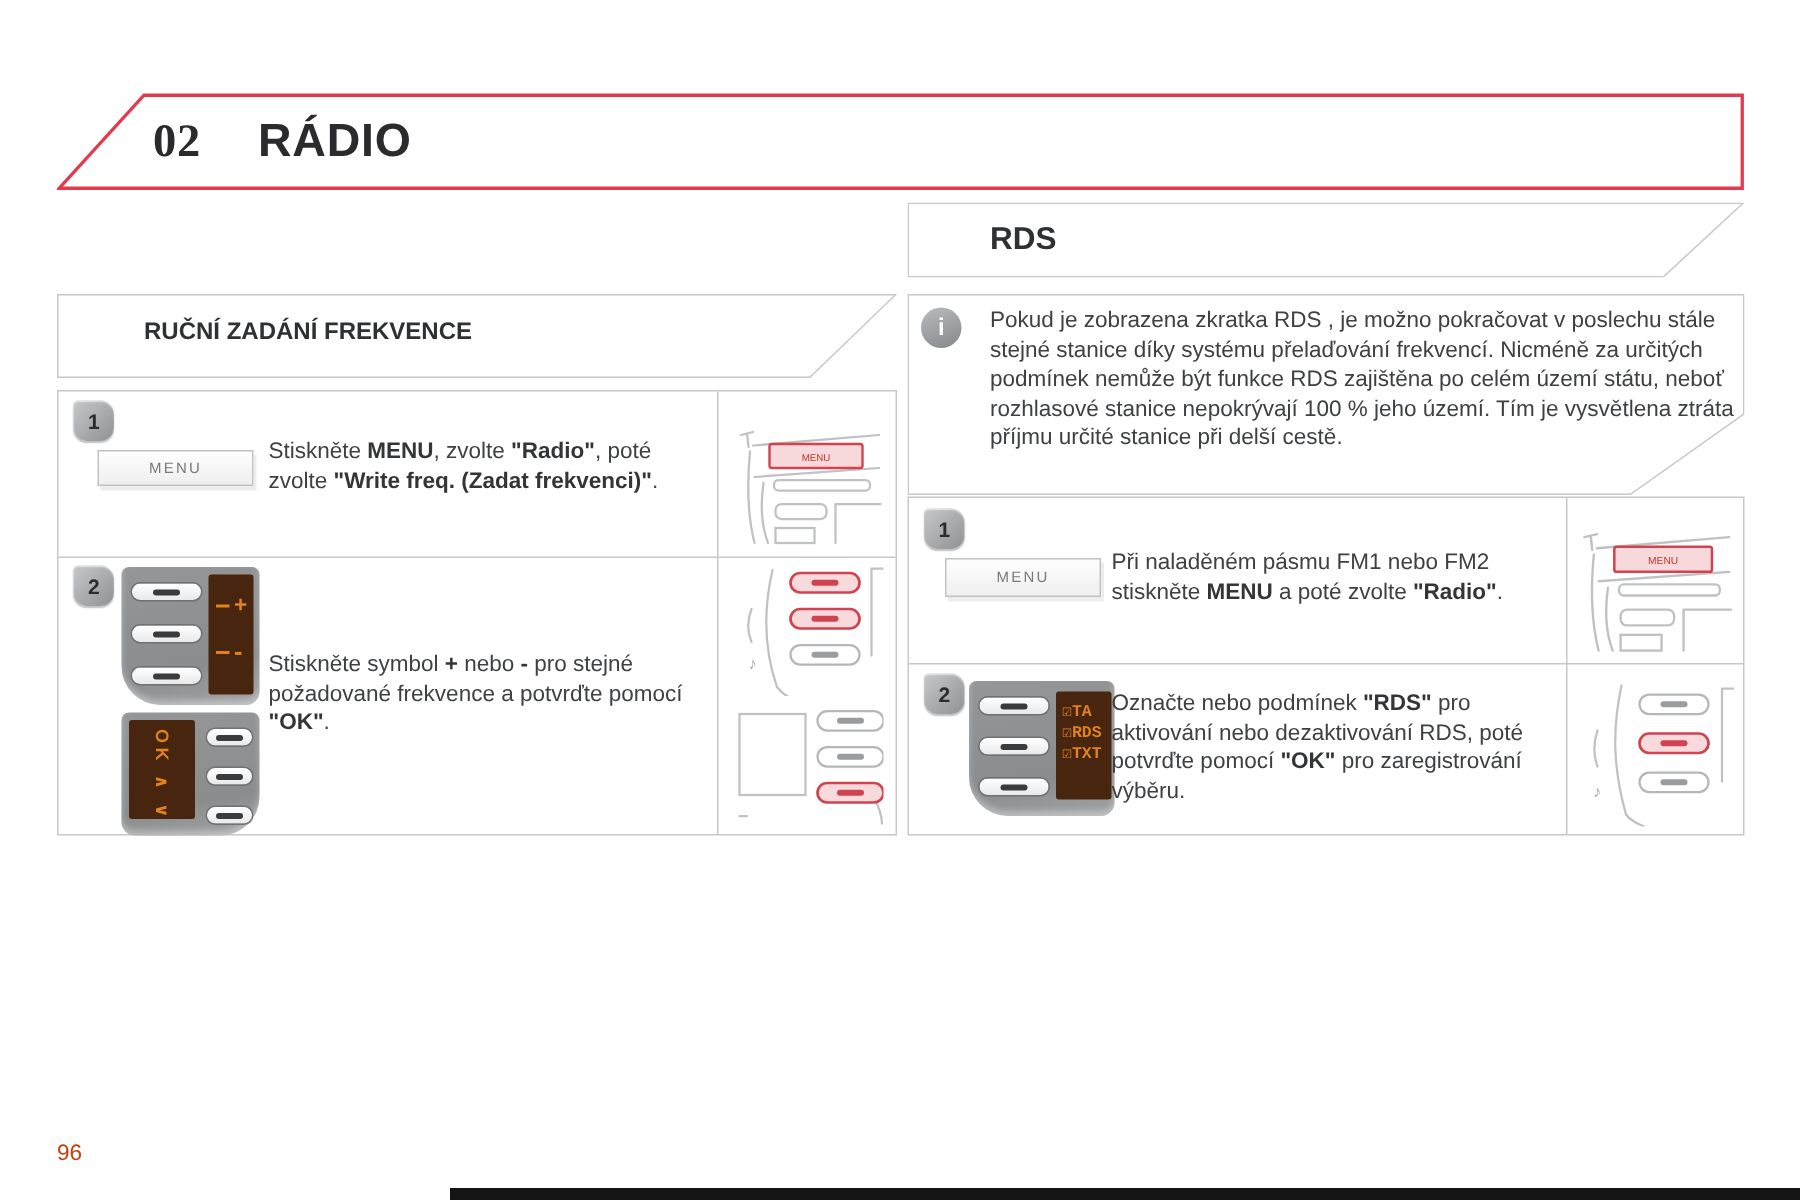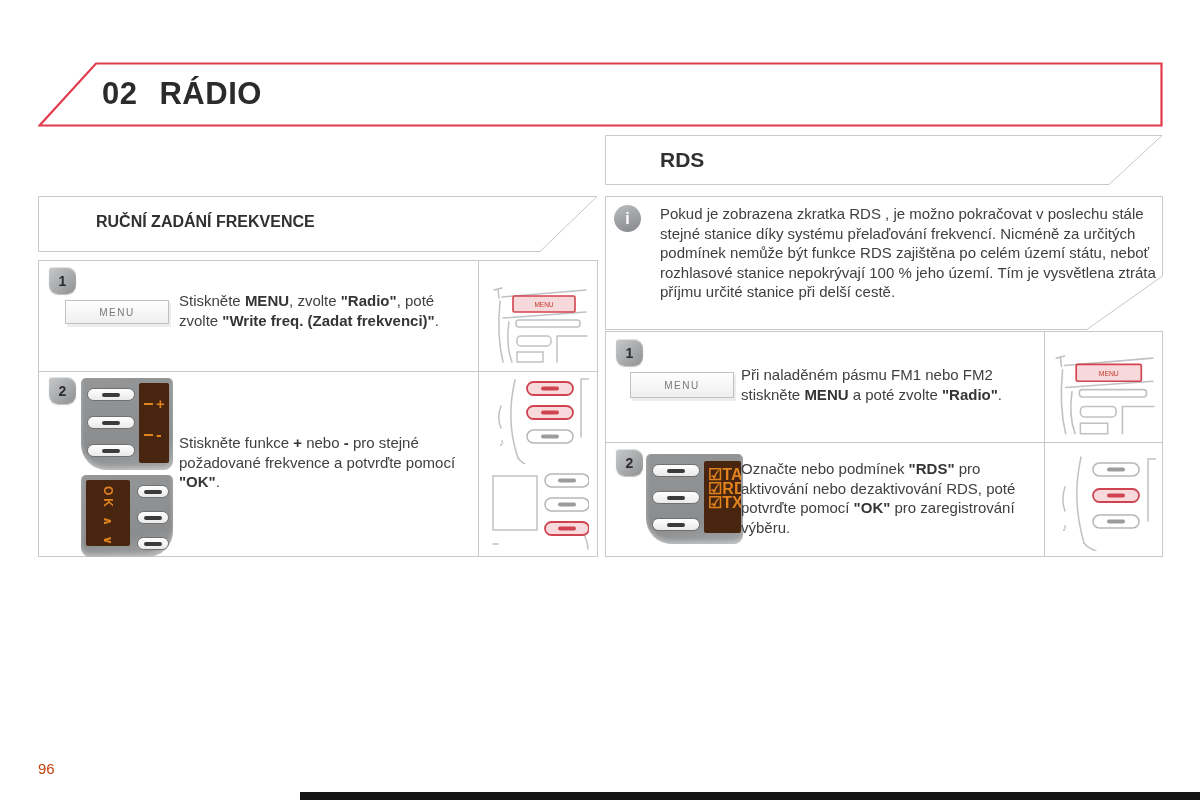--- a/index.html
+++ b/index.html
@@ -3,21 +3,21 @@
 <meta charset="utf-8">
 <style>
   * { margin:0; padding:0; box-sizing:border-box; }
   body { font-family:"Liberation Sans","DejaVu Sans",sans-serif; background:#ffffff; }
   .page { position:relative; width:1200px; height:800px; background:#ffffff; overflow:hidden; color:#3e4042; }
 
   .abs { position:absolute; }
 
   
   .banner-text { position:absolute; left:64px; top:14px; font-weight:bold; font-size:31px; color:#2b2b2d; letter-spacing:0.5px; }
-  .banner-text .num { margin-right:22px; }
+  .banner-text .num { margin-right:38px;font-family:Liberation Serif, serif; }
 
   
   .boxsvg { position:absolute; left:0; top:0; }
   .sec-title { position:absolute; left:58px; top:17px; font-weight:bold; font-size:16px; color:#2e3032; }
   .rds-title { position:absolute; left:55px; top:13px; font-weight:bold; font-size:21px; color:#2e3032; }
 
   
   .info-icon { position:absolute; left:9px; top:9px; width:27px; height:27px; border-radius:50%;
                background:linear-gradient(160deg,#b9bbbd,#85878a); color:#ffffff; font-weight:bold;
                font-size:16px; text-align:center; line-height:27px; }
@@ -46,22 +46,22 @@
   .panel { position:absolute; background:linear-gradient(170deg,#949698,#8a8c8e 70%,#a2a4a6);
            border-radius:5px 5px 9px 26px; box-shadow:inset 0 -3px 4px rgba(255,255,255,.35); }
   .pill { position:absolute; width:48px; height:13px; background:linear-gradient(#ffffff,#e9e9e9);
           border:1px solid #6f7173; border-radius:7px; display:flex; align-items:center; justify-content:center; }
   .pill i { display:block; width:18px; height:4px; background:#3a3b3d; border-radius:2px; }
   .screen { position:absolute; background:#48250f; border-radius:2px; overflow:hidden; }
   .pm-row { display:flex; align-items:center; gap:3px; color:#e0821e; font-weight:bold; }
   .pm-row i { display:block; width:9px; height:2px; background:#e0821e; }
   .okrot { position:absolute; left:-12px; top:30px; width:68px; text-align:center; color:#e0821e;
            font-weight:bold; font-size:12px; letter-spacing:3px; transform:rotate(90deg); white-space:nowrap; }
-  .rds-lines { position:absolute; left:4px; top:7px; color:#e0821e; font-weight:bold; font-size:16px;
-               line-height:14px; font-family:Liberation Sans, sans-serif; }
+  .rds-lines { position:absolute; left:4px; top:7px; color:#e0821e; font-weight:bold; font-size:11px;
+               line-height:14px; font-family:Liberation Mono, monospace; }
 
   
   .sketch { position:absolute; }
 
   .page-number { position:absolute; left:38px; top:760px; font-size:15px; color:#c2410c; }
   .bottom-bar { position:absolute; left:300px; top:792px; width:900px; height:8px; background:#141414; }
 </style>
 </head>
 <body>
 
@@ -145,21 +145,21 @@
           <i></i>
         </div>
       <div class="pill" style="left:56px; top:36px; width:32px;">
           <i></i>
         </div>
       <div class="pill" style="left:56px; top:62px; width:32px;">
           <i></i>
         </div>
     </div>
 
-    <div class="step-text" style="left:140px; top:172px; width:292px;"><span>Stiskněte funkce </span><b>+</b><span> nebo </span><b>-</b><span> pro stejné požadované frekvence a potvrďte pomocí </span><b>"OK"</b><span>.</span></div>
+    <div class="step-text" style="left:140px; top:172px; width:292px;"><span>Stiskněte symbol </span><b>+</b><span> nebo </span><b>-</b><span> pro stejné požadované frekvence a potvrďte pomocí </span><b>"OK"</b><span>.</span></div>
 
     <svg class="sketch" style="left:450px; top:115px;" width="100" height="88" viewBox="0 0 100 88">
       <g fill="none" stroke="#bfc1c3" stroke-width="1.5" stroke-linecap="round">
         <path d="M26,4 C20,30 20,56 29,82"></path>
         <path d="M12,30 c-3,8 -3,15 0,22"></path>
         <path d="M29,82 c3,4 7,7 13,9"></path>
         <path d="M92,3 v58 M92,3 h8"></path>
       </g>
       <text x="10" y="70" font-size="11" fill="#a9abad">♪</text>
       <g>

